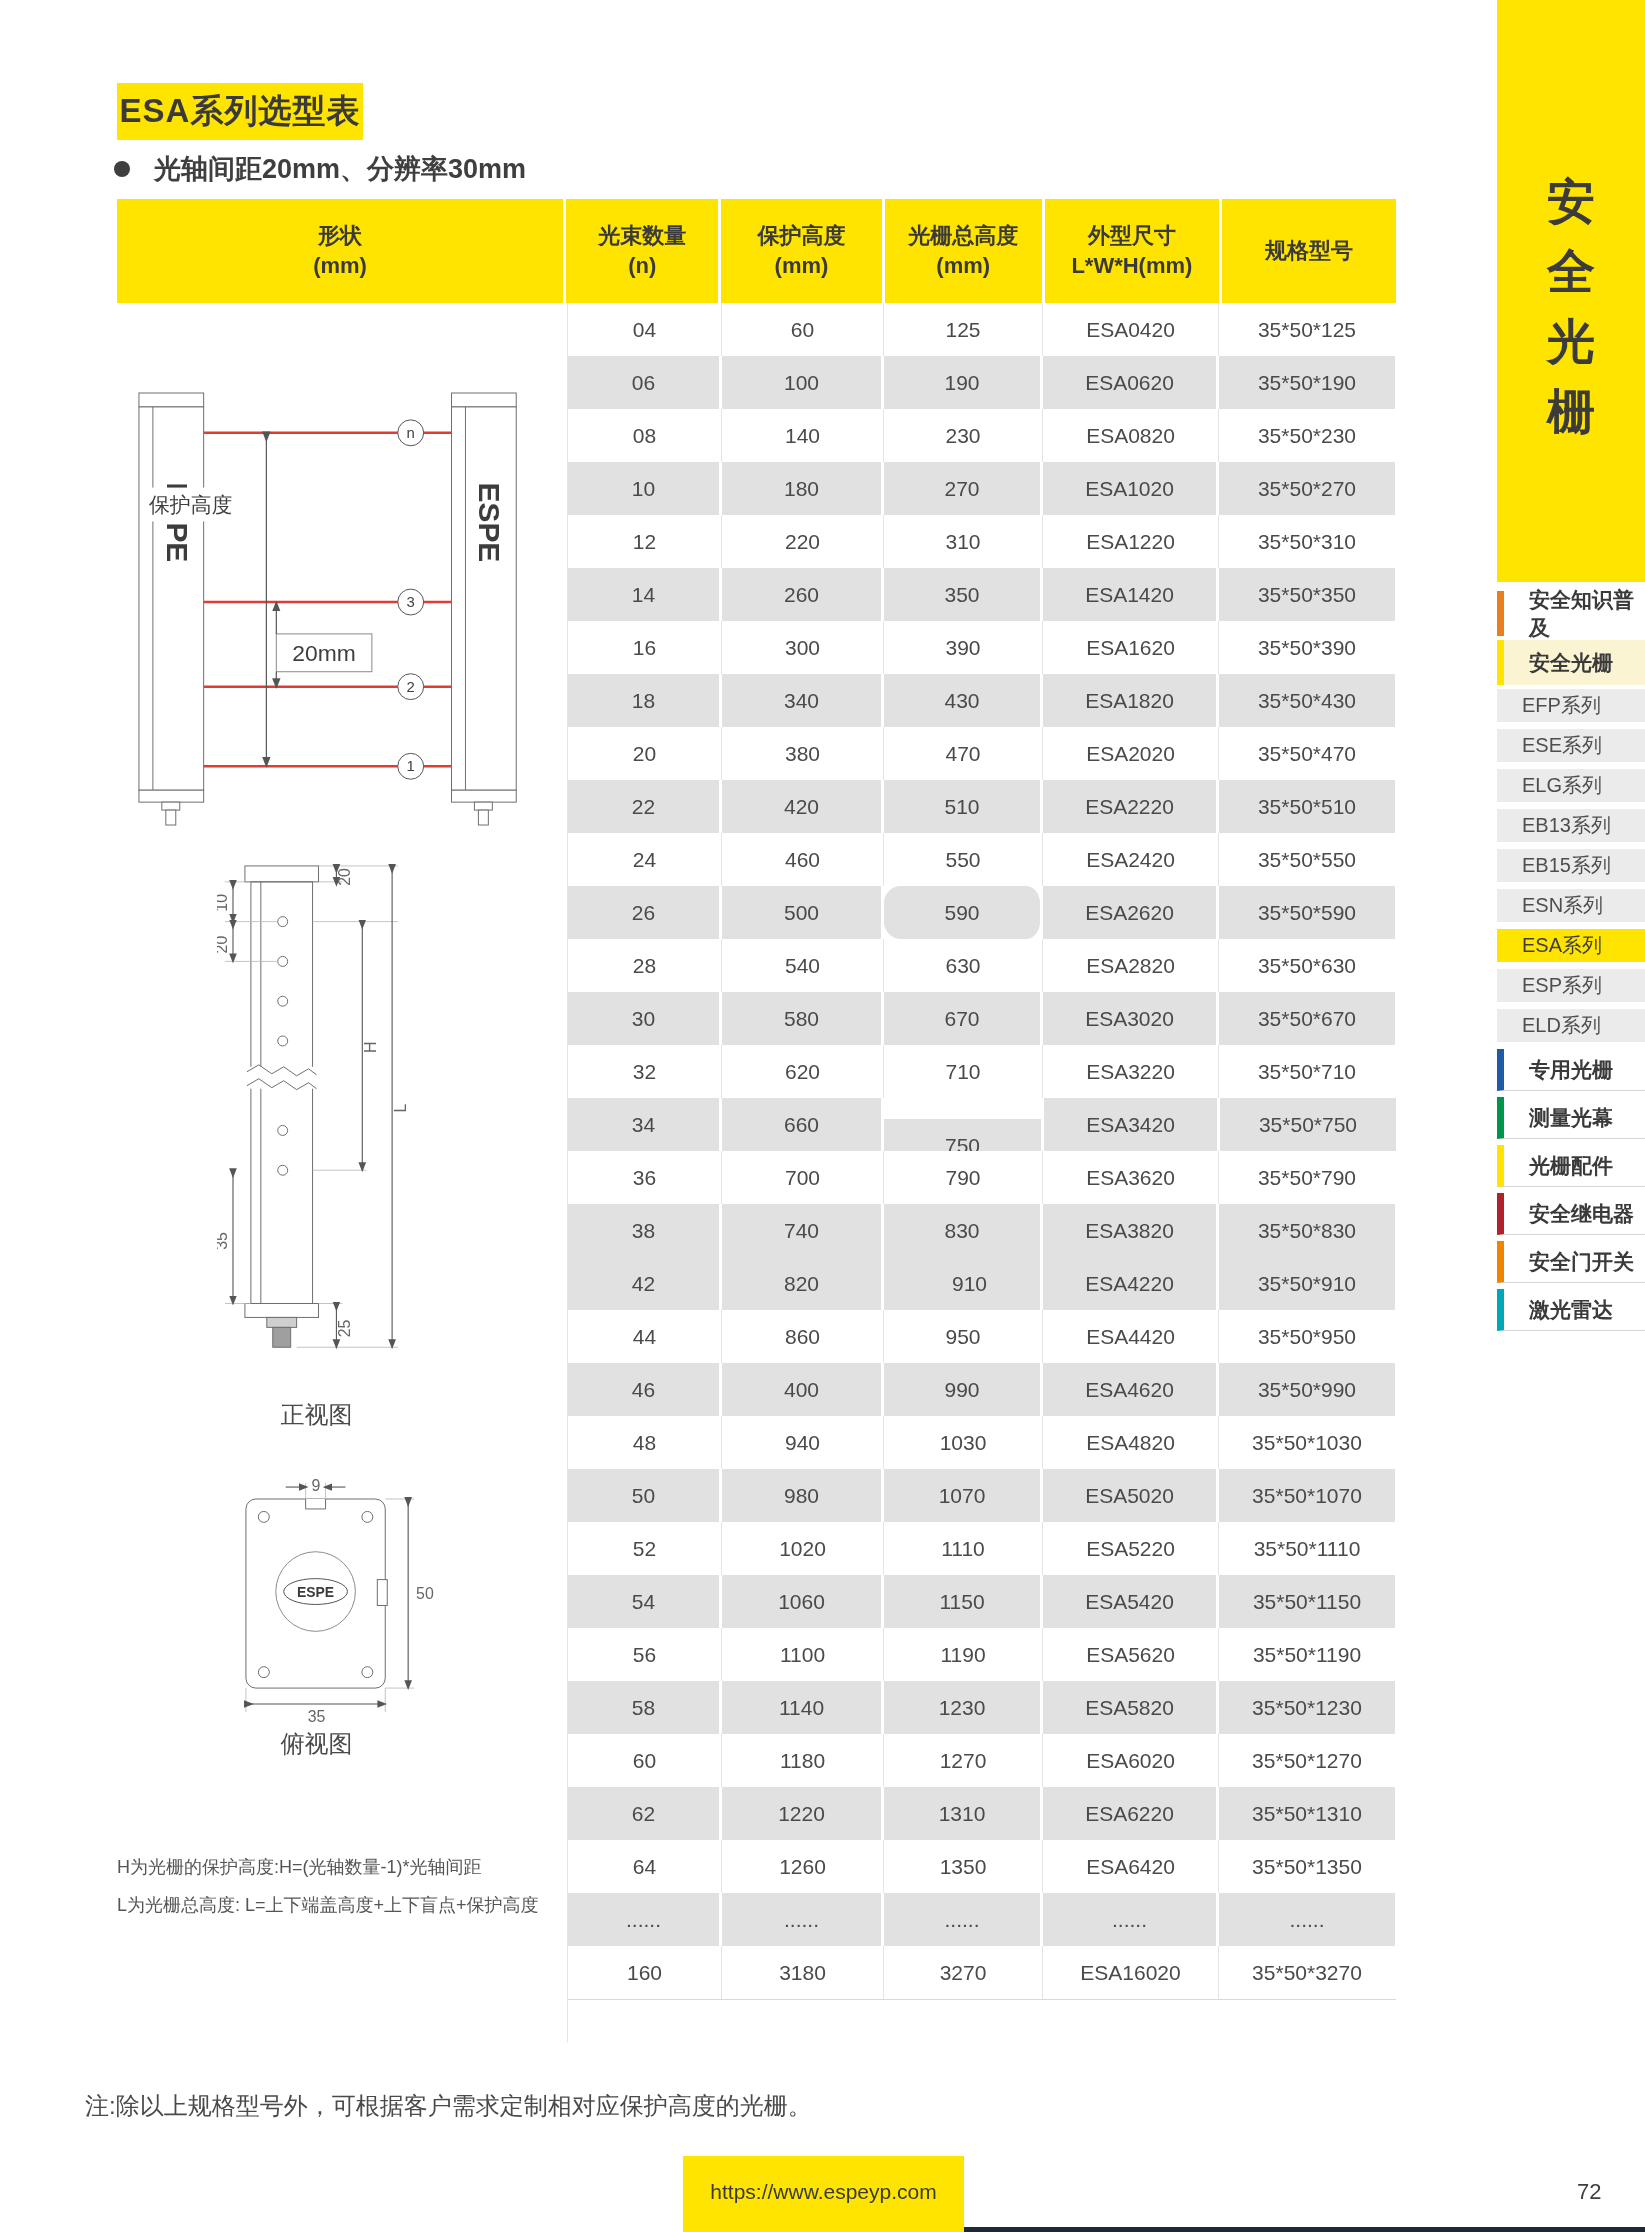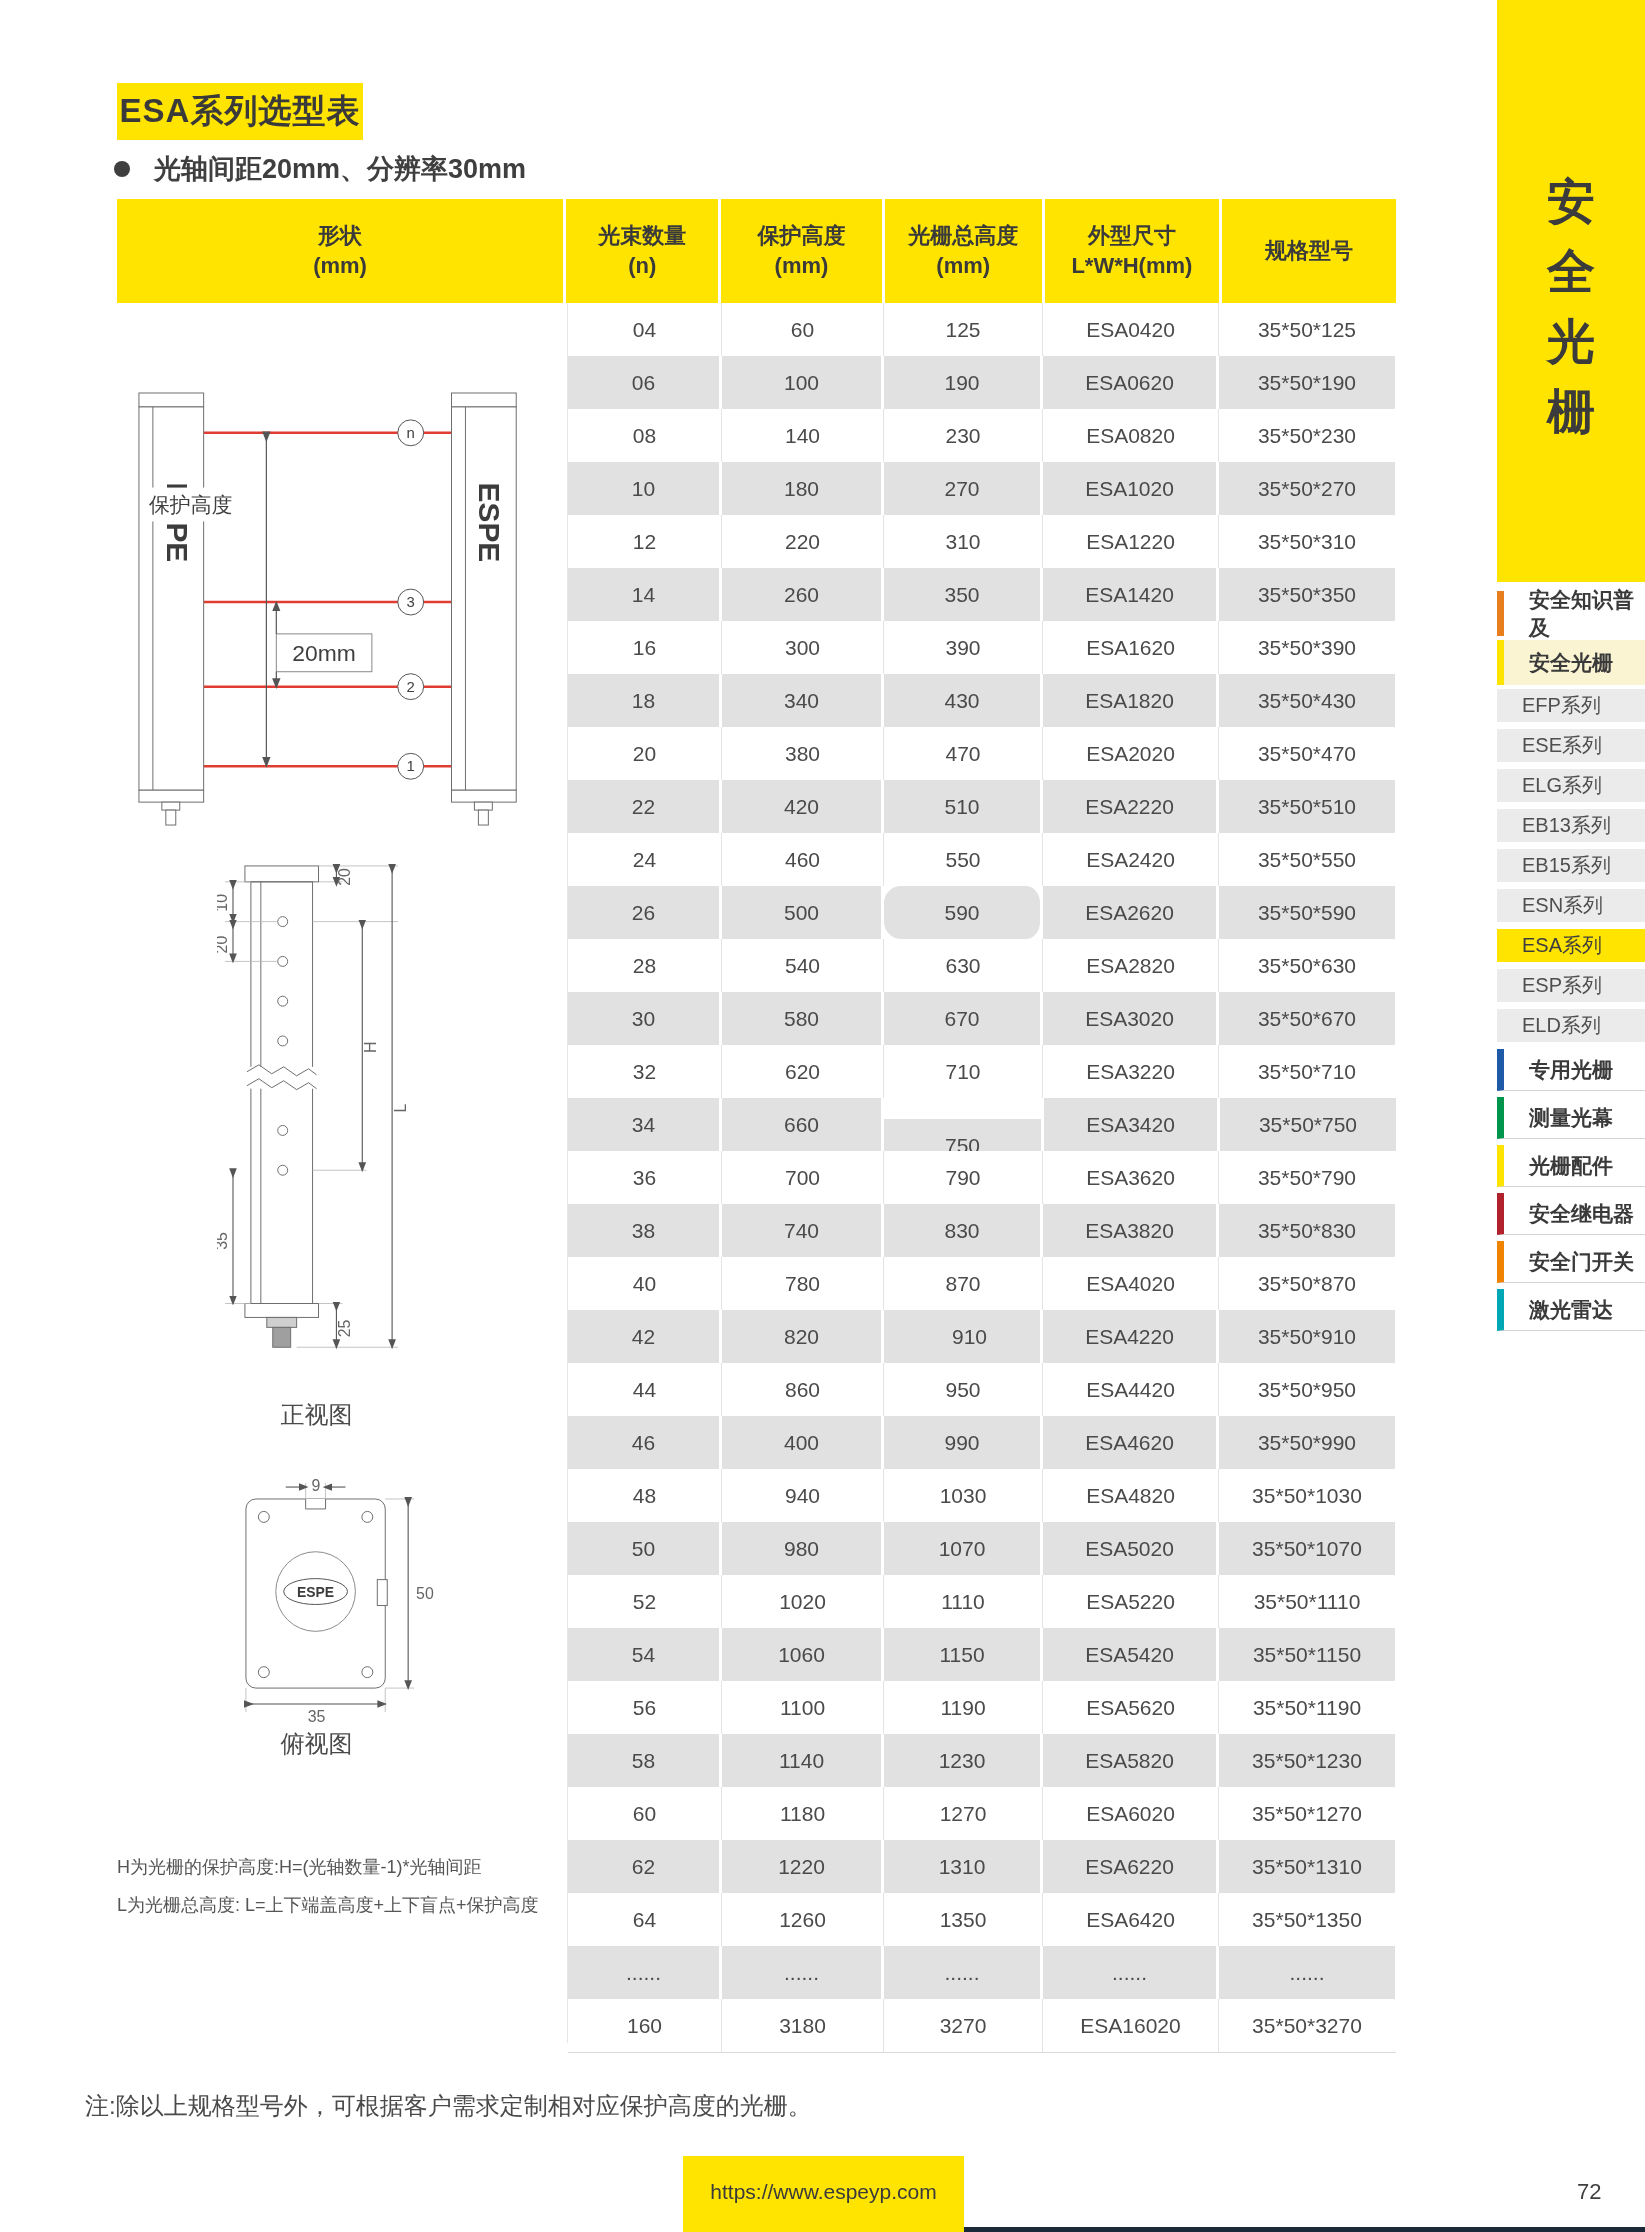--- a/index.html
+++ b/index.html
@@ -372,27 +372,20 @@
       <div class="cell" style="width: 176px;">ESA3620</div>
       <div class="cell" style="width: 176px;">35*50*790</div>
     </div>
     <div class="data-row even">
       <div class="cell" style="width: 154px;">38</div>
       <div class="cell" style="width: 162px;">740</div>
       <div class="cell" style="width: 159px;">830</div>
       <div class="cell" style="width: 176px;">ESA3820</div>
       <div class="cell" style="width: 176px;">35*50*830</div>
     </div>
-    <div class="data-row odd">
-      <div class="cell" style="width: 154px;">40</div>
-      <div class="cell" style="width: 162px;">780</div>
-      <div class="cell" style="width: 159px;">870</div>
-      <div class="cell" style="width: 176px;">ESA4020</div>
-      <div class="cell" style="width: 176px;">35*50*870</div>
-    </div>
     <div class="data-row even">
       <div class="cell" style="width: 154px;">42</div>
       <div class="cell" style="width: 162px;">820</div>
       <div class="cell" style="width: 159px; padding-left: 15px;">910</div>
       <div class="cell" style="width: 176px;">ESA4220</div>
       <div class="cell" style="width: 176px;">35*50*910</div>
     </div>
     <div class="data-row odd">
       <div class="cell" style="width: 154px;">44</div>
       <div class="cell" style="width: 162px;">860</div>

